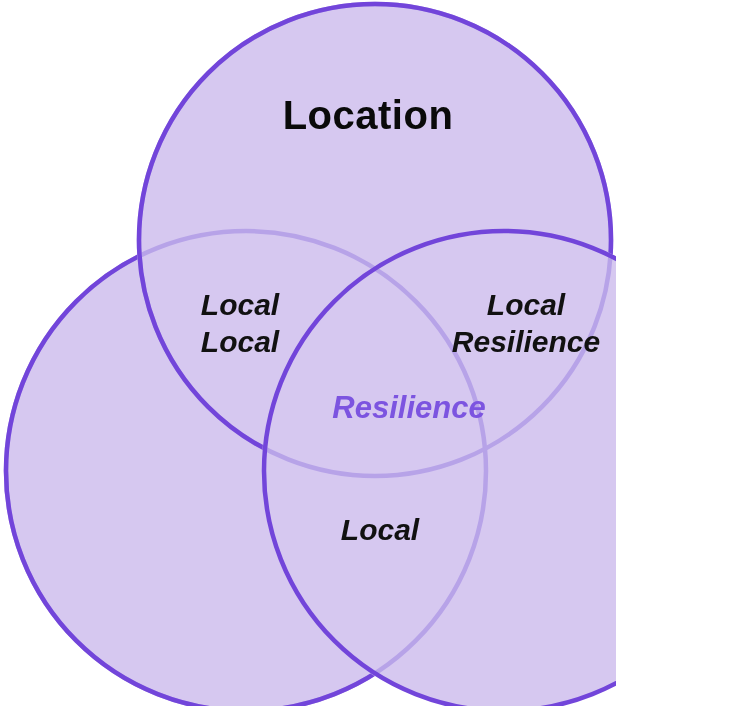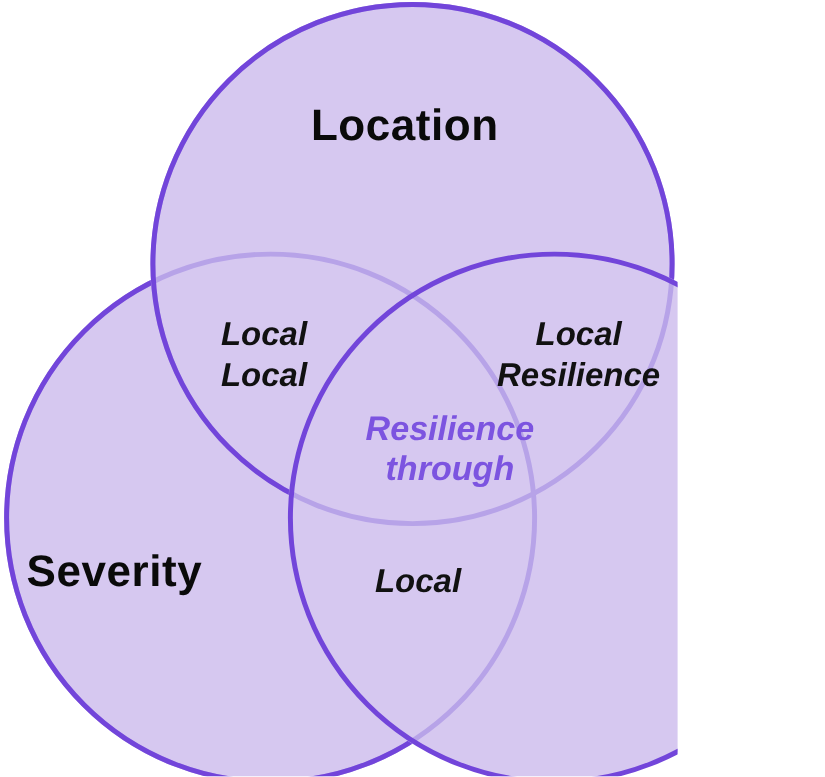--- a/index.html
+++ b/index.html
@@ -76,35 +76,33 @@
     <circle class="vfade" cx="246" cy="471" r="240"></circle>
     <circle class="vfade" cx="375" cy="240" r="236"></circle>
 
     <circle class="vstroke" cx="246" cy="471" r="240" mask="url(#m-sev)"></circle>
     <circle class="vstroke" cx="375" cy="240" r="236" mask="url(#m-loc)"></circle>
     <circle class="vstroke" cx="504" cy="471" r="240"></circle>
   </svg>
 
   <div class="label set-label" style="left:368px;top:115px">Location</div>
 
-  <div class="label set-label" style="left:104px;top:520px">Severity</div>
 
 
   <div class="label region-label" style="left:240px;top:323px">
     <span class="line">Local</span>
     <span class="line">Local</span>
   </div>
 
   <div class="label region-label" style="left:526px;top:323px">
     <span class="line">Local</span>
     <span class="line">Resilience</span>
   </div>
 
   <div class="label region-label" style="left:380px;top:529px">
     <span class="line">Local</span>
   </div>
 
   <div class="label center-label" style="left:373px;top:408px">
     <span class="line">Resilience</span>
-    <span class="line">through</span>
   </div>
 
 </div>
 
 </body></html>

